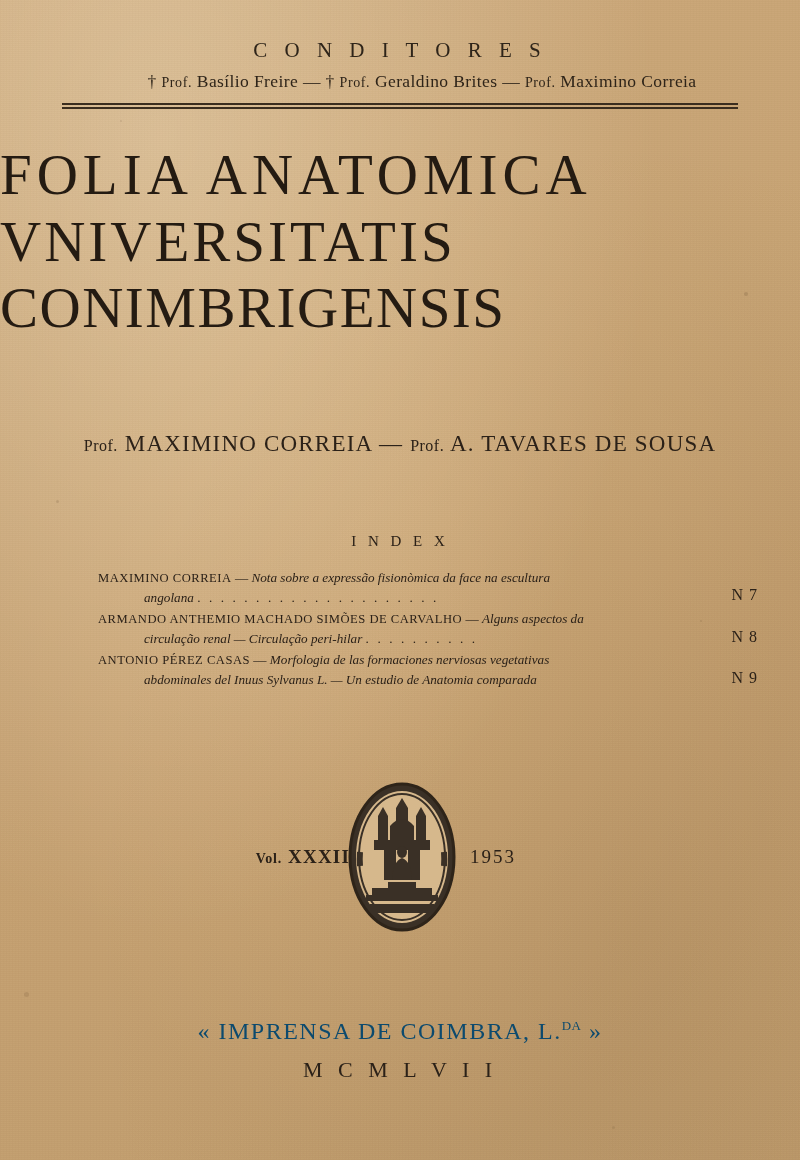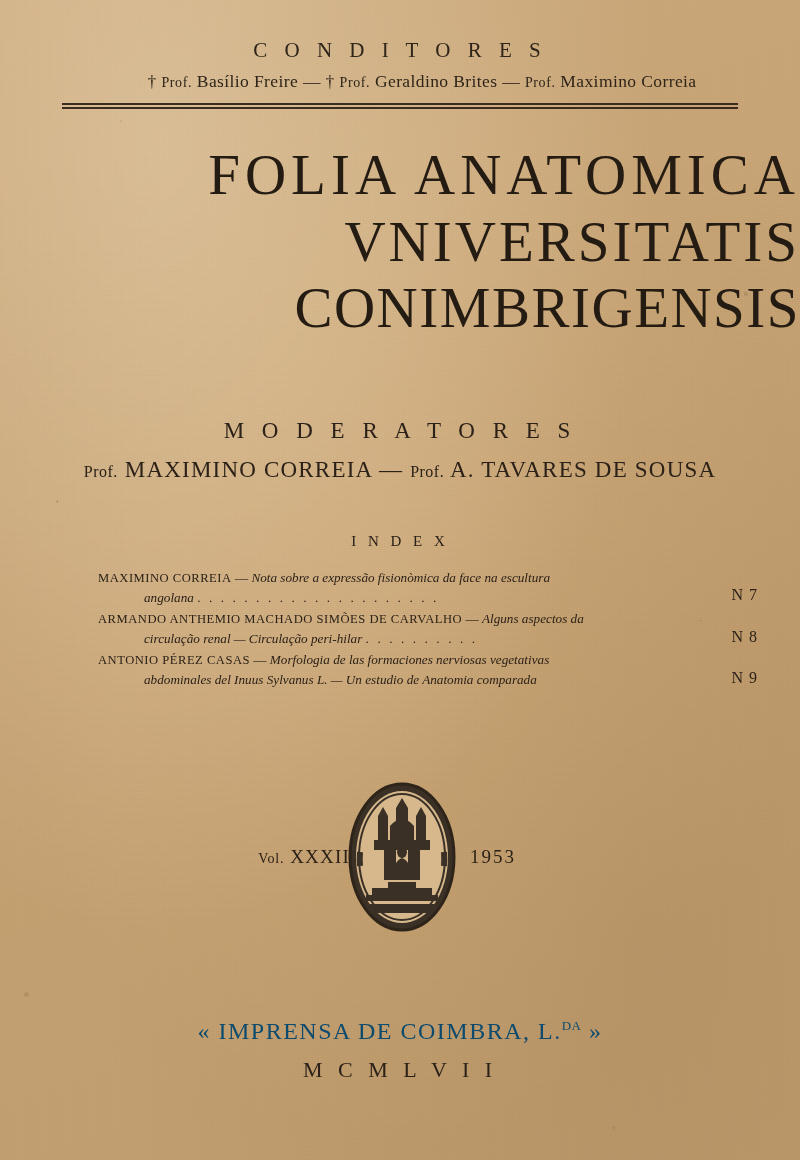--- a/index.html
+++ b/index.html
@@ -85,21 +85,21 @@
   }
   .rule-double .r1 { top: 0; height: 2px; }
   .rule-double .r2 { top: 4px; height: 2px; }
 
   
   .main-title {
     position: absolute;
     top: 142px;
     left: 0;
     width: 800px;
-    text-align: right;
+    text-align: left;
     color: #241b12;
   }
   .main-title .line {
     font-size: 57px;
     letter-spacing: 3px;
     line-height: 1.17;
     font-weight: normal;
     white-space: nowrap;
   }
   .main-title .line.l1 { letter-spacing: 5px; }
@@ -194,20 +194,21 @@
 
   .vol {
     position: absolute;
     top: 846px;
     left: 200px;
     width: 150px;
     text-align: right;
     font-size: 19px;
     letter-spacing: 1.2px;
     color: #2b2118;
+    font-weight: bold;
   }
   .vol .sc { font-size: 14px; letter-spacing: 0.8px; }
   .year {
     position: absolute;
     top: 846px;
     left: 470px;
     width: 130px;
     text-align: left;
     font-size: 19px;
     letter-spacing: 2px;
@@ -267,21 +268,20 @@
     <div class="r2"></div>
   </div>
 
   <div class="main-title">
     <div class="line l1">FOLIA ANATOMICA</div>
     <div class="line l2">VNIVERSITATIS</div>
     <div class="line l3">CONIMBRIGENSIS</div>
   </div>
 
   <div class="moderatores-block">
-    <div class="moderatores-title">M O D E R A T O R E S</div>
     <div class="moderatores-names"><span class="sc">Prof.</span> MAXIMINO CORREIA — <span class="sc">Prof.</span> A. TAVARES DE SOUSA</div>
   </div>
 
   <div class="index-title">I N D E X</div>
 
   <div class="index-list">
 
     <div class="index-entry">
       <span class="entry-body">
         <span class="author">MAXIMINO CORREIA</span><span> — </span><span class="ttl">Nota sobre a expressão fisionòmica da face na escultura</span><br>

